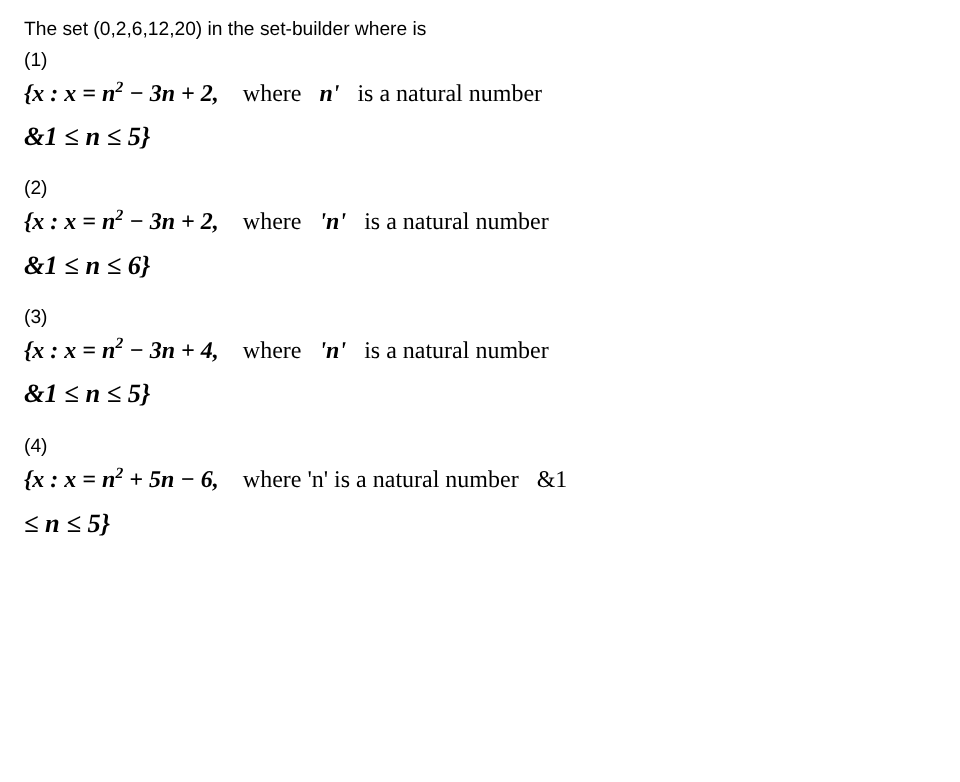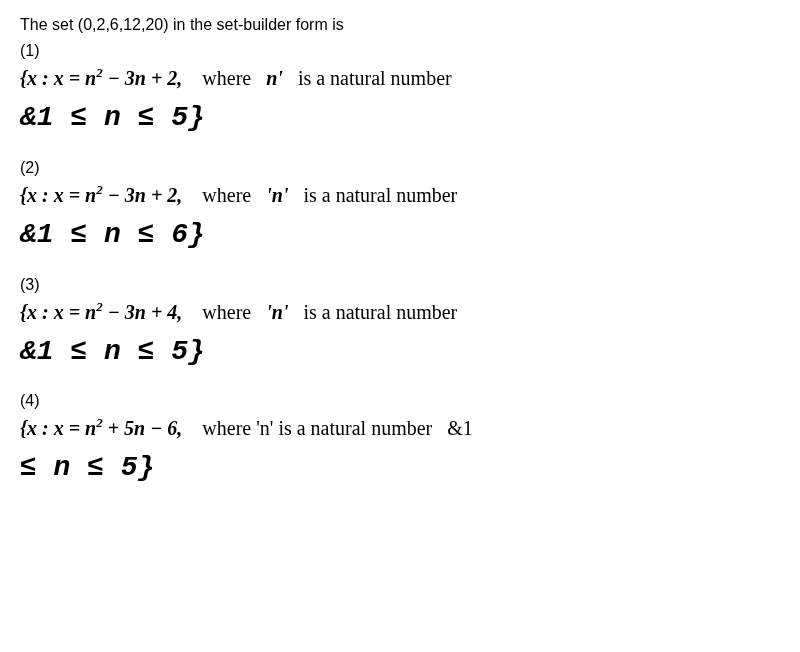--- a/index.html
+++ b/index.html
@@ -47,30 +47,29 @@
     }
 
     sup {
       font-size: 13px;
       vertical-align: super;
     }
 
     .continuation {
       font-style: italic;
       font-weight: bold;
-      font-size: 28px;
+      font-size: 22px;
       line-height: 1.6;
       margin-top: 2px;
-      font-family: Liberation Mono, monospace;
     }
   </style>
 </head>
 <body>
 
-<p class="intro-text">The set (0,2,6,12,20) in the set-builder form is</p>
+<p class="intro-text">The set (0,2,6,12,20) in the set-builder where is</p>
 
 <div class="option">
   <div class="option-number">(1)</div>
   <div class="math-line">
     <em><strong>{<em>x</em> : <em>x</em> = <em>n</em><sup>2</sup> − 3<em>n</em> + 2, &nbsp;&nbsp; <span class="normal-text">where</span> &nbsp; <em>n'</em> &nbsp; <span class="normal-text">is a natural number</span></strong></em>
   </div>
   <div class="continuation">
     <strong>&amp;1 ≤ <em>n</em> ≤ 5}</strong>
   </div>
 </div>

